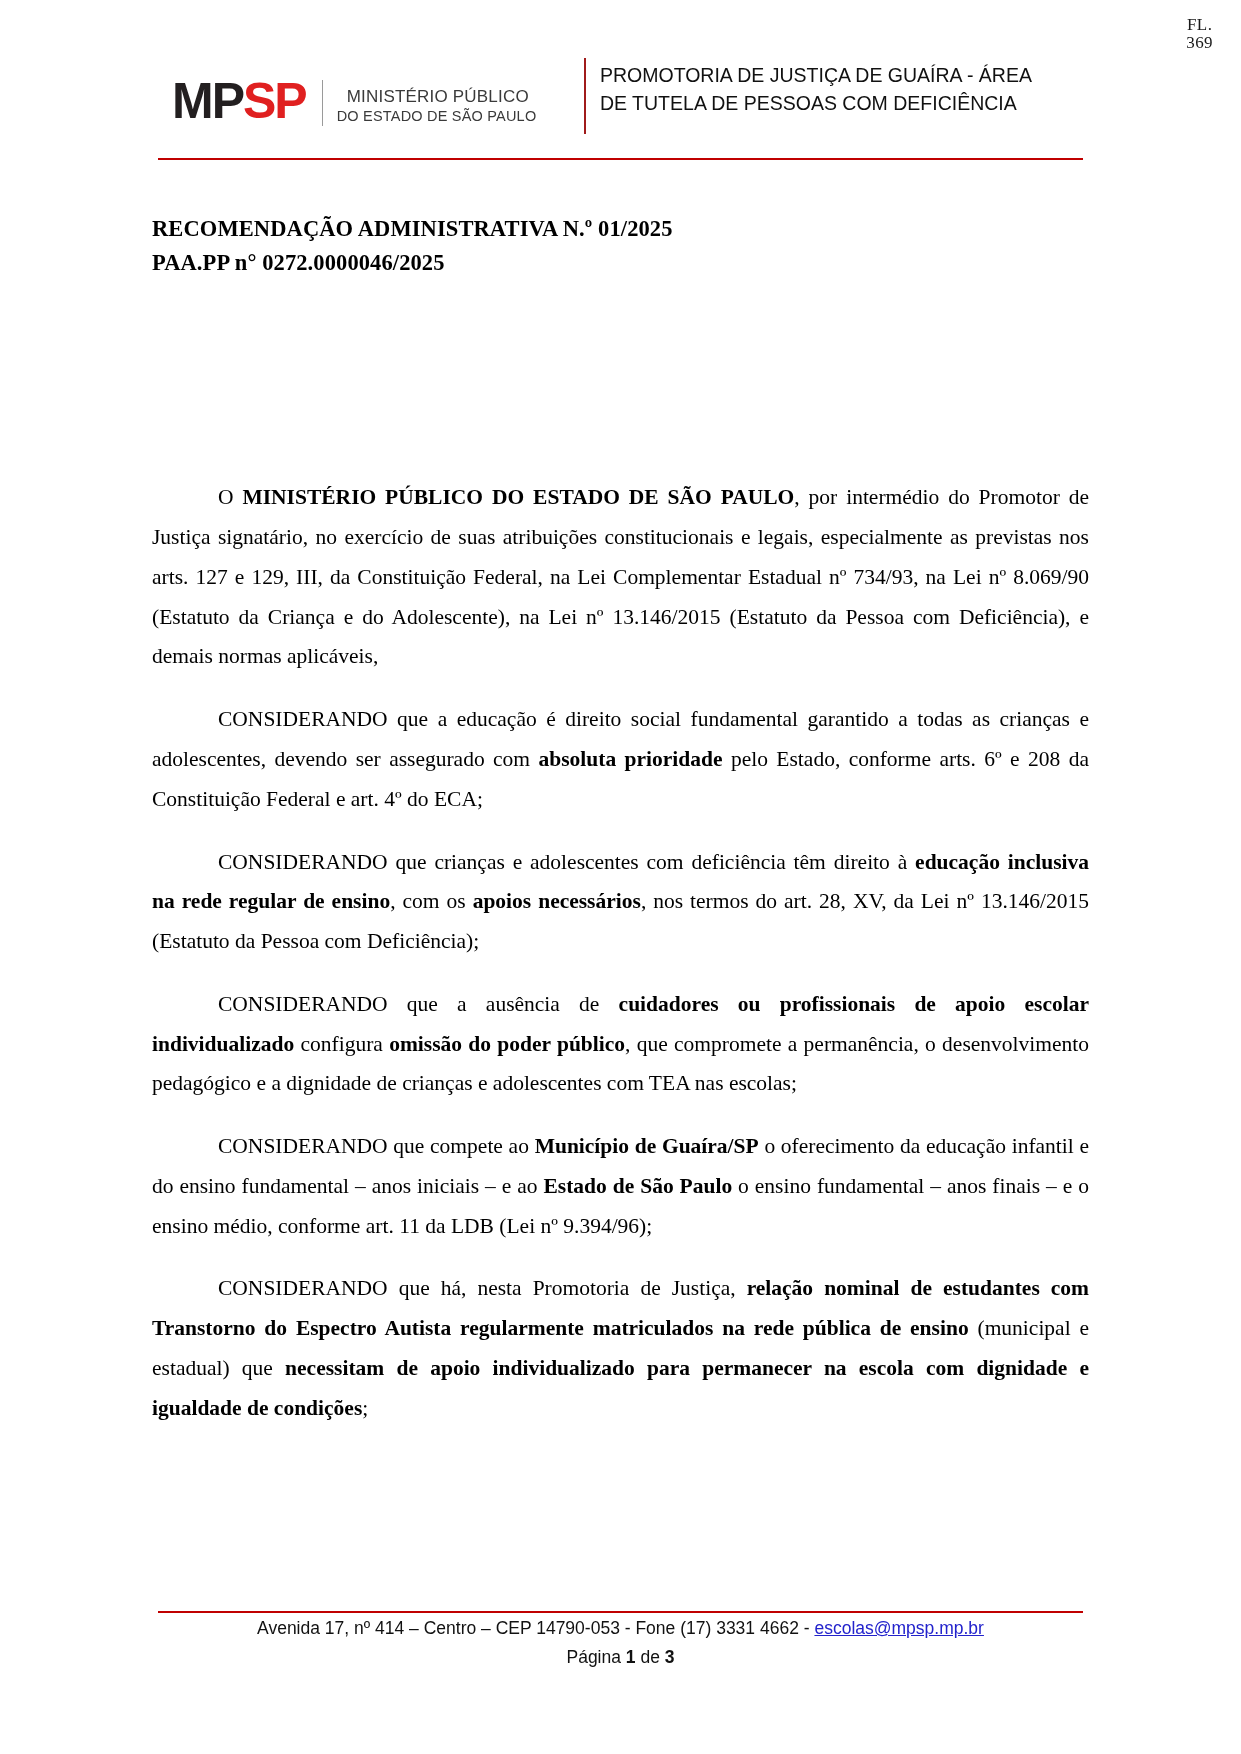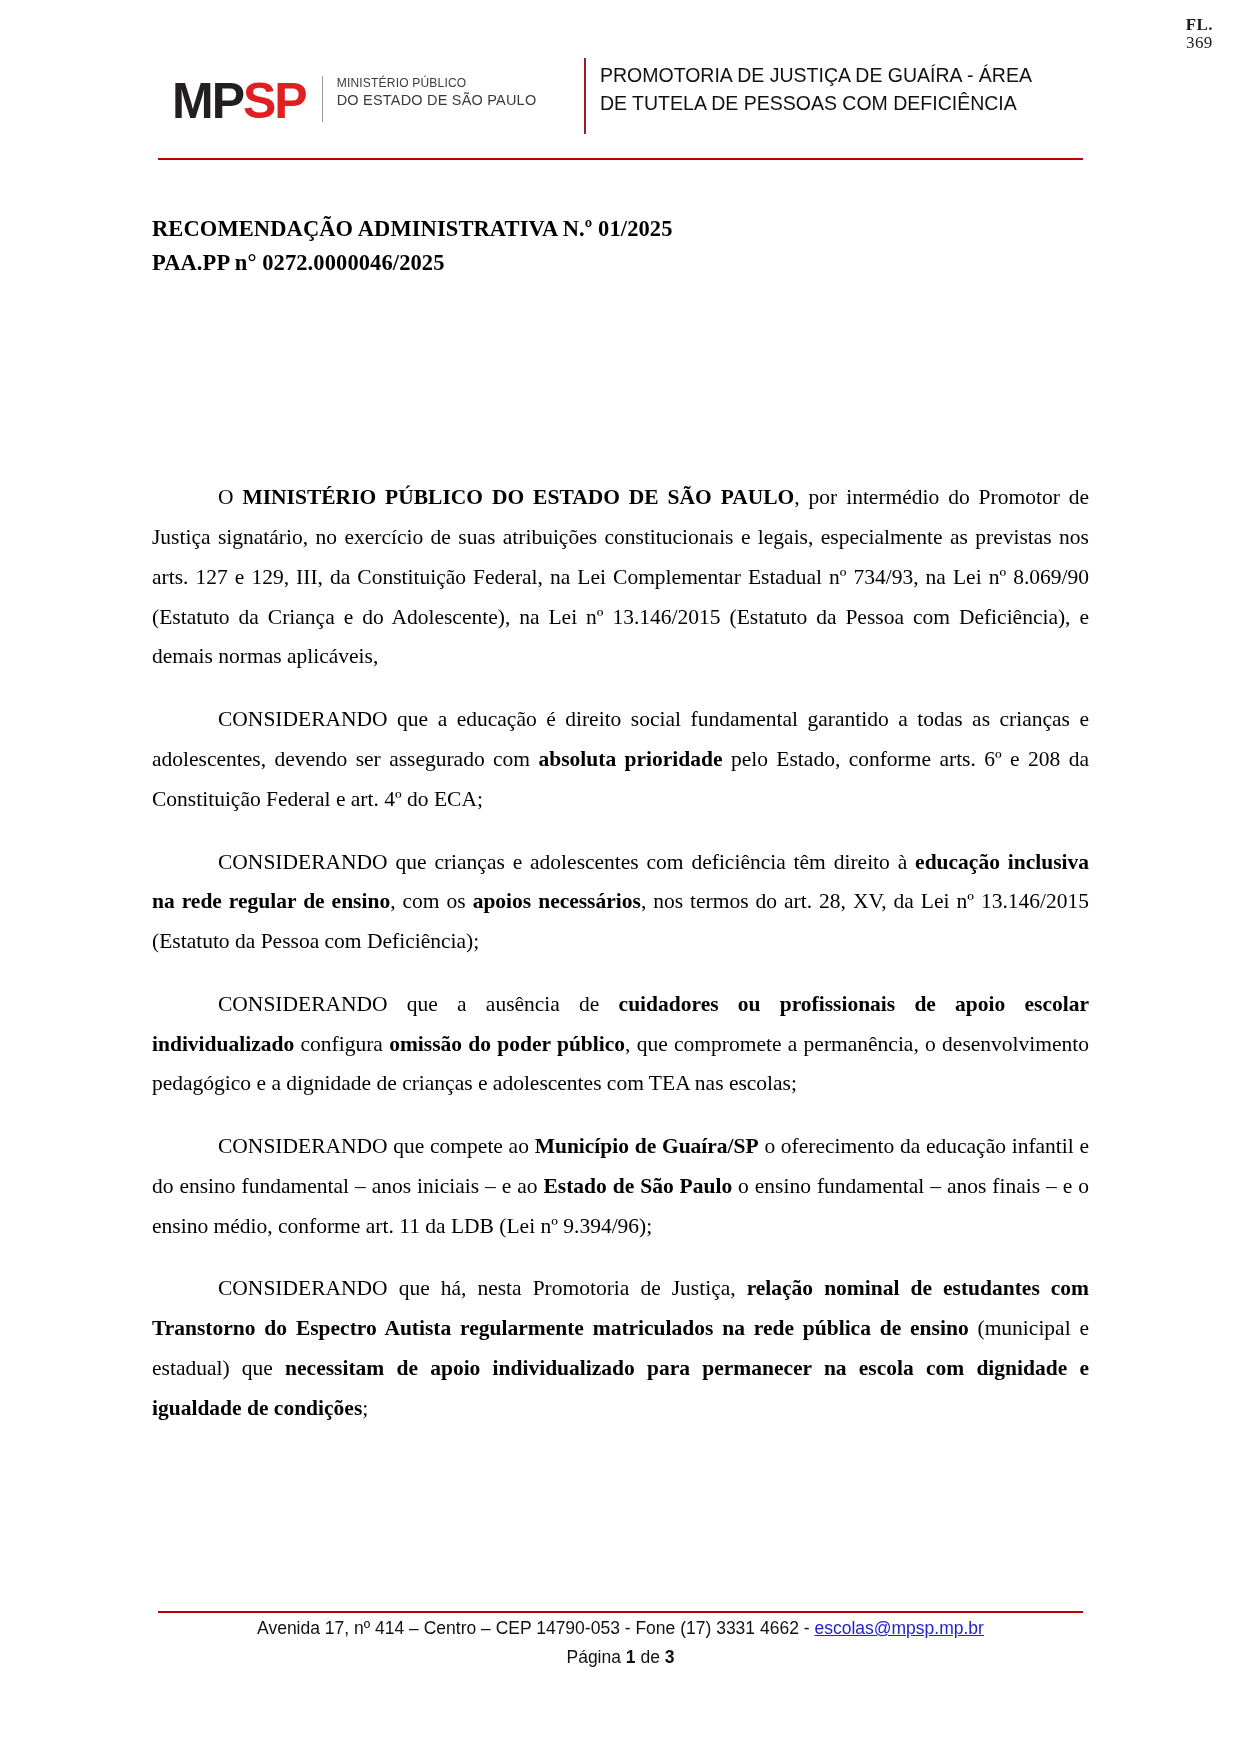--- a/index.html
+++ b/index.html
@@ -26,35 +26,35 @@
     position: absolute;
     top: 16px;
     right: 28px;
     text-align: center;
     font-family: "Liberation Serif", "DejaVu Serif", serif;
     font-size: 17px;
     line-height: 1.05;
     color: #1a1a1a;
     letter-spacing: 0.4px;
   }
-  .fl-stamp .fl-label { display: block; font-weight: bold; }
+  .fl-stamp .fl-label { display: block; }
   .fl-stamp .fl-number { display: block; }
 
   
   .doc-header {
     position: absolute;
     left: 172px;
     right: 172px;
     top: 58px;
     display: flex;
     align-items: flex-start;
   }
   .brand {
     display: flex;
-    align-items: flex-start;
+    align-items: flex-end;
     flex: 0 0 auto;
     padding-top: 18px;
     margin-left: 0px;
   }
   .brand-mark {
     font-family: "Liberation Sans", "DejaVu Sans", sans-serif;
     font-weight: 700;
     font-size: 50px;
     letter-spacing: -2px;
     line-height: 1;
@@ -67,23 +67,24 @@
     height: 46px;
     background: #9a9a9a;
     margin: 0 14px 0 16px;
   }
   .brand-text {
     font-family: "Liberation Sans", "DejaVu Sans", sans-serif;
     color: #3a3a3a;
     line-height: 1.28;
   }
   .brand-text .line1 {
-    font-size: 12px;
+    font-size: 17px;
     letter-spacing: 0.2px;
     display: block;
+    margin-left: 10px;
   }
   .brand-text .line2 {
     font-size: 14.5px;
     letter-spacing: 0.2px;
     display: block;
   }
   .header-divider-v {
     width: 3px;
     align-self: stretch;
     background: #a01b1b;

